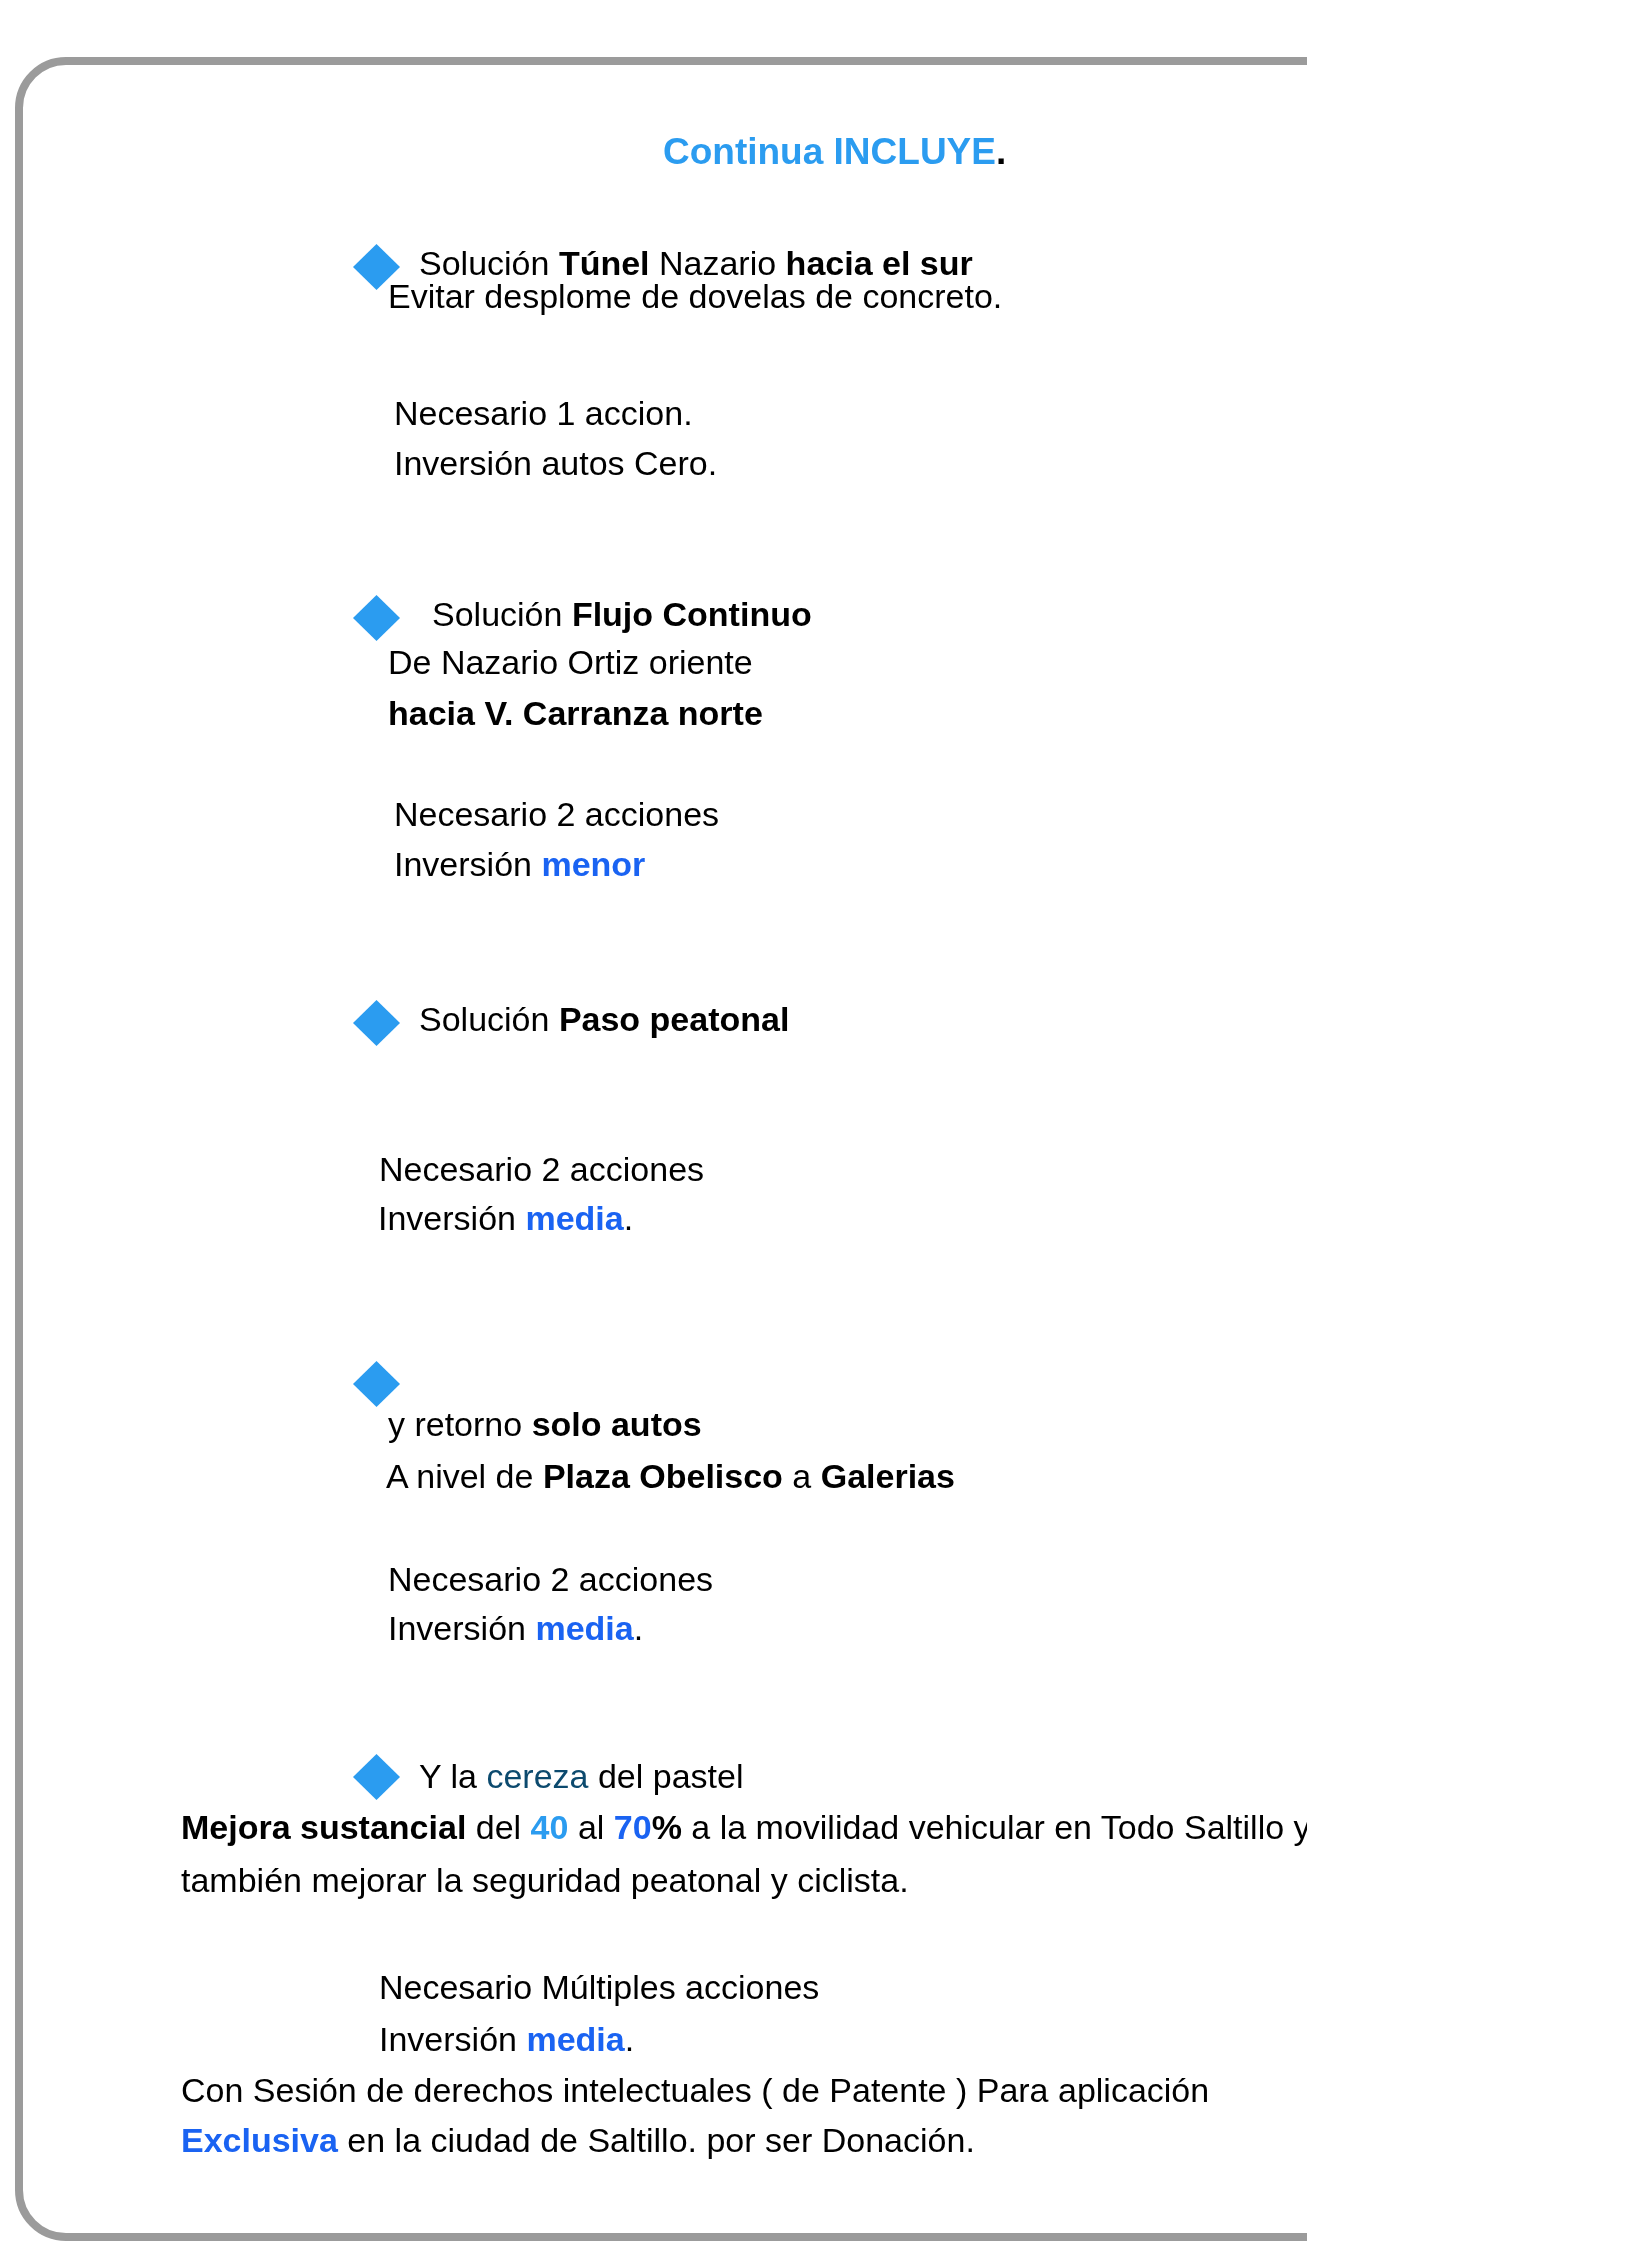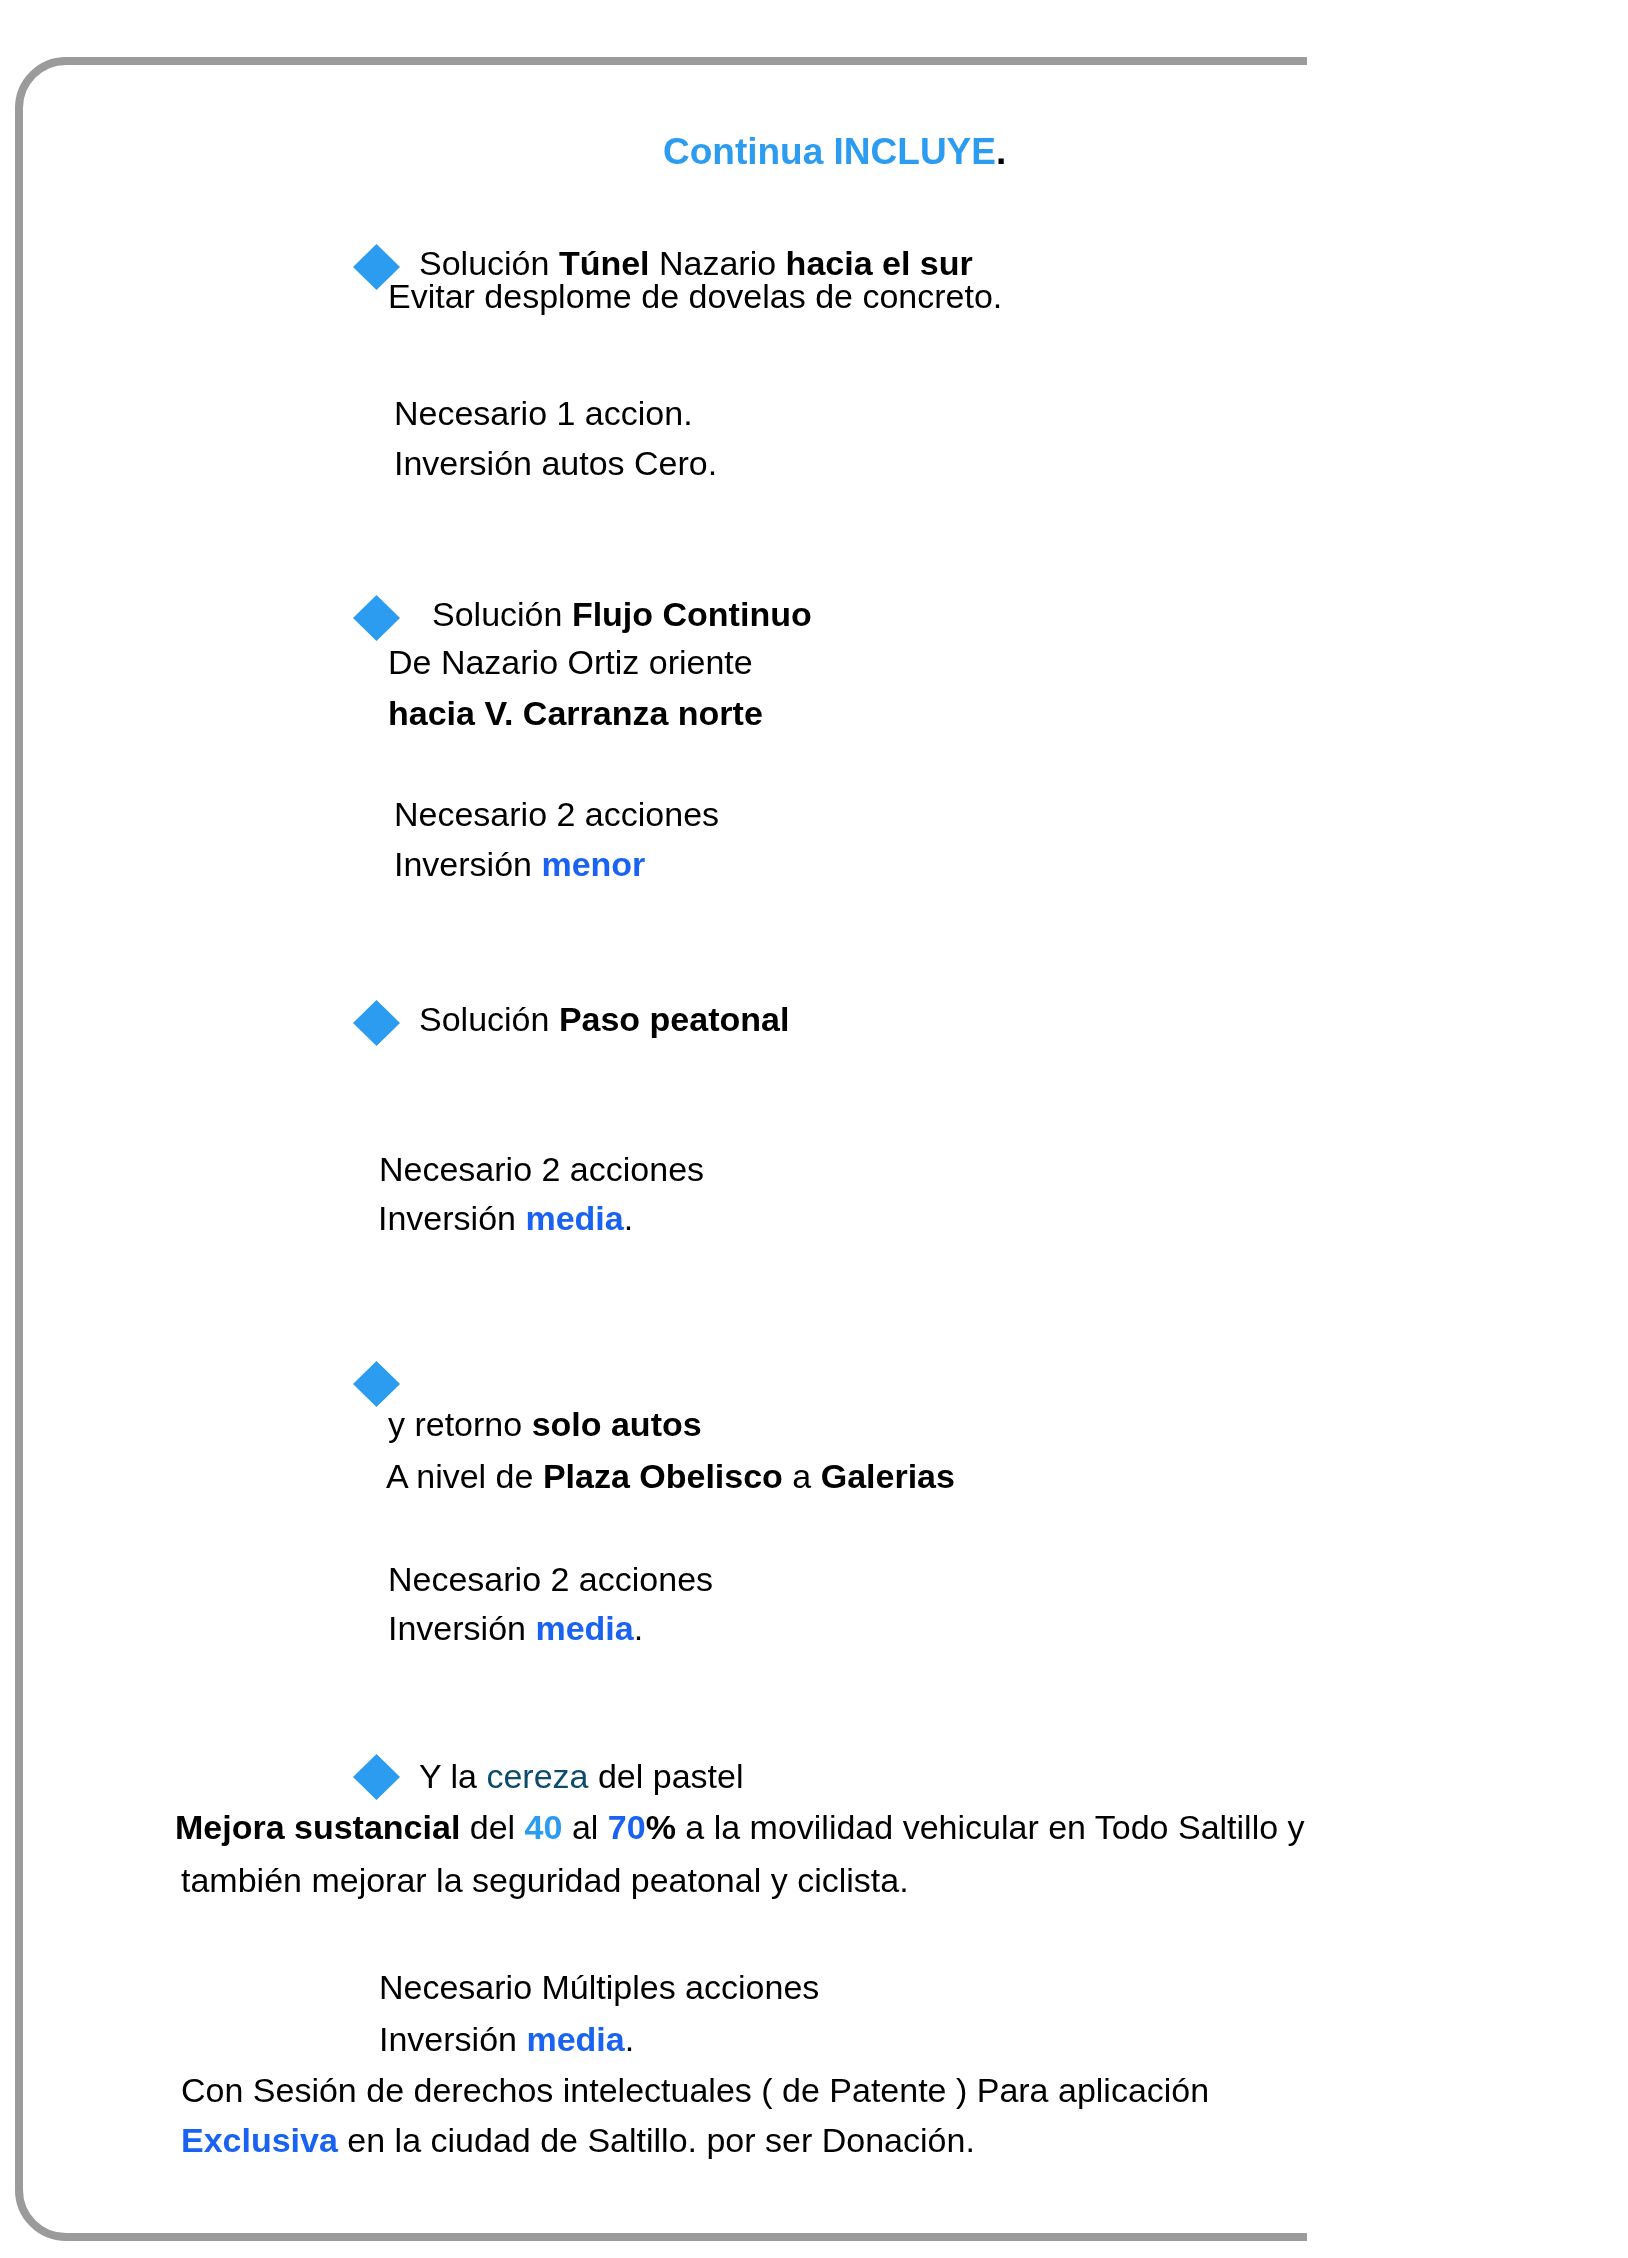--- a/index.html
+++ b/index.html
@@ -73,21 +73,21 @@
   <div class="line" style="left:378px;top:1198px"><span>Inversión </span><span class="royal">media</span><span>.</span></div>
 
   <span class="diamond" style="left:353px;top:1361px"></span>
   <div class="line" style="left:388px;top:1404px"><span>y retorno </span><span class="b">solo autos</span></div>
   <div class="line" style="left:386px;top:1456px"><span>A nivel de </span><span class="b">Plaza Obelisco</span><span> a </span><span class="b">Galerias</span></div>
   <div class="line" style="left:388px;top:1559px"><span>Necesario 2 acciones</span></div>
   <div class="line" style="left:388px;top:1608px"><span>Inversión </span><span class="royal">media</span><span>.</span></div>
 
   <span class="diamond" style="left:353px;top:1754px"></span>
   <div class="line" style="left:419px;top:1756px"><span>Y la </span><span class="red">cereza</span><span> del pastel</span></div>
-  <div class="line" style="left:175px;top:1807px"><span class="b">Mejora sustancial</span><span> del </span><span class="sky">40</span><span> al </span><span class="royal">70</span><span class="b">%</span><span> a la movilidad vehicular en Todo Saltillo y</span></div>
+  <div class="line" style="left:181px;top:1807px"><span class="b">Mejora sustancial</span><span> del </span><span class="sky">40</span><span> al </span><span class="royal">70</span><span class="b">%</span><span> a la movilidad vehicular en Todo Saltillo y</span></div>
   <div class="line" style="left:379px;top:1967px"><span>Necesario Múltiples acciones</span></div>
 
   <div class="line" style="left:181px;top:1860px"><span>también mejorar la seguridad peatonal y ciclista.</span></div>
   <div class="line" style="left:379px;top:2019px"><span>Inversión </span><span class="royal">media</span><span>.</span></div>
   <div class="line" style="left:181px;top:2070px"><span>Con Sesión de derechos intelectuales ( de Patente ) Para aplicación</span></div>
   <div class="line" style="left:181px;top:2120px"><span class="royal">Exclusiva</span><span> en la ciudad de Saltillo. por ser Donación.</span></div>
 
   <div class="pagenum" style="left:1478px;top:2129px">10</div>
 
 </div>

